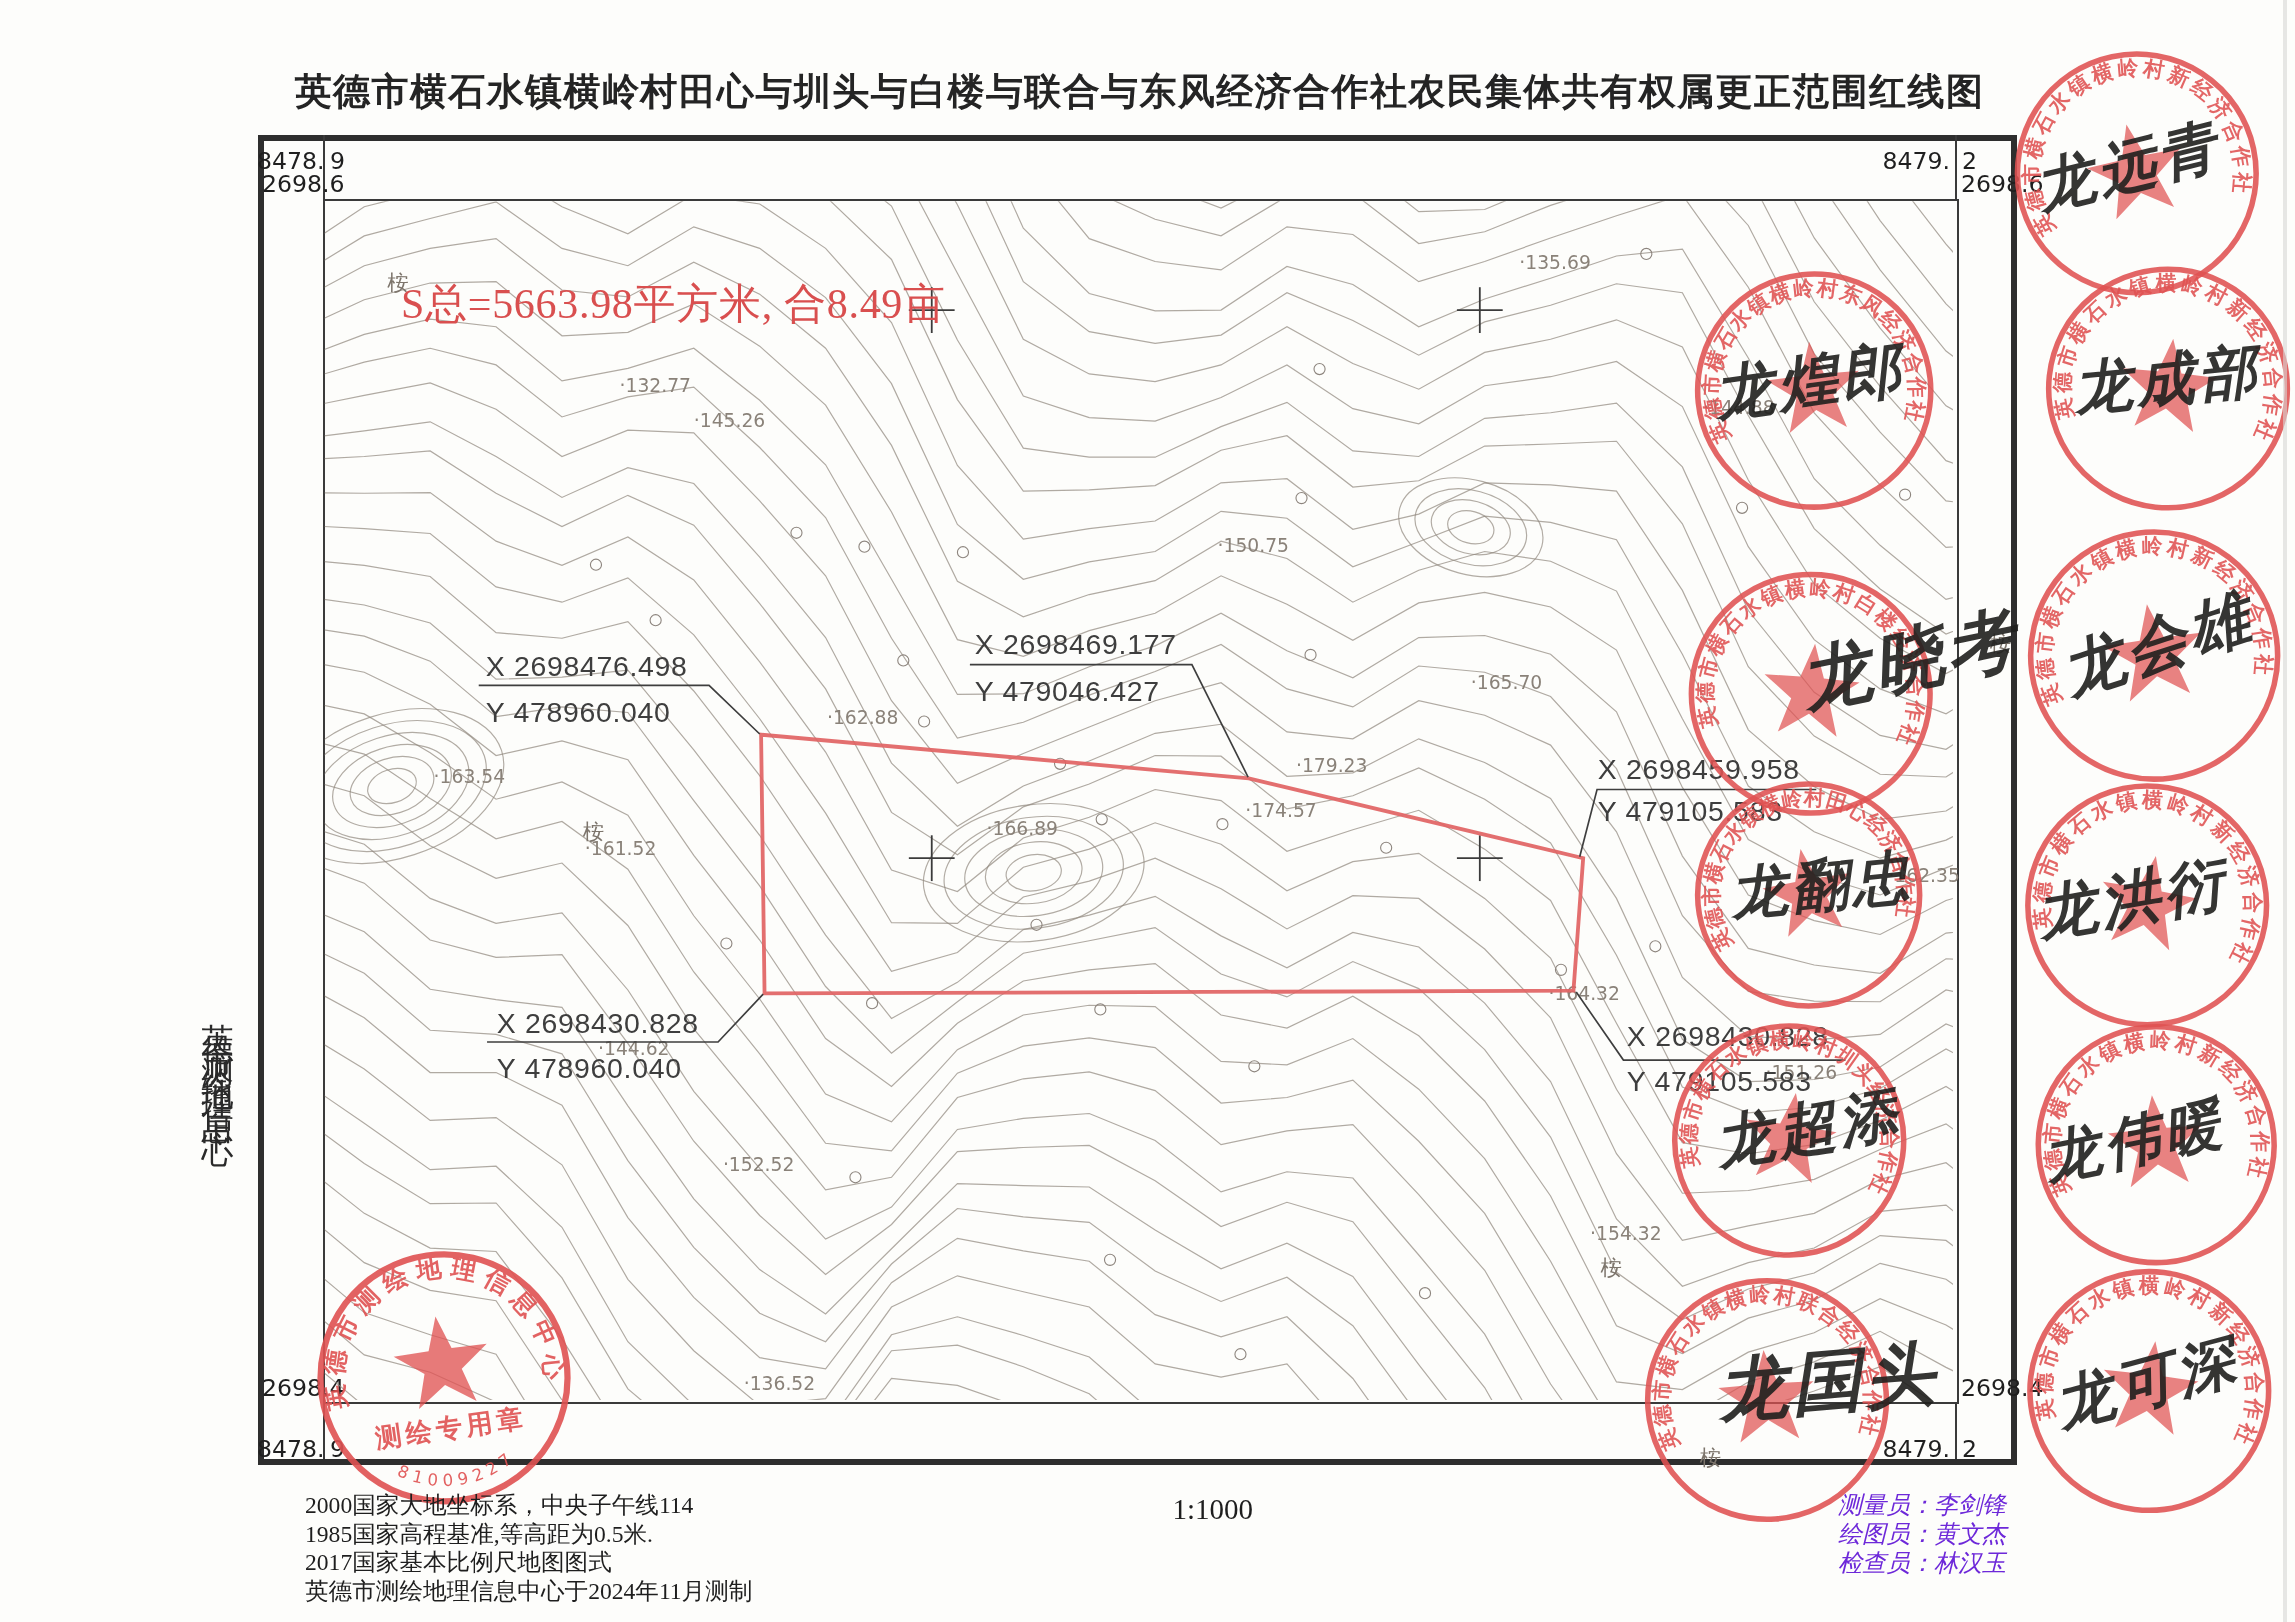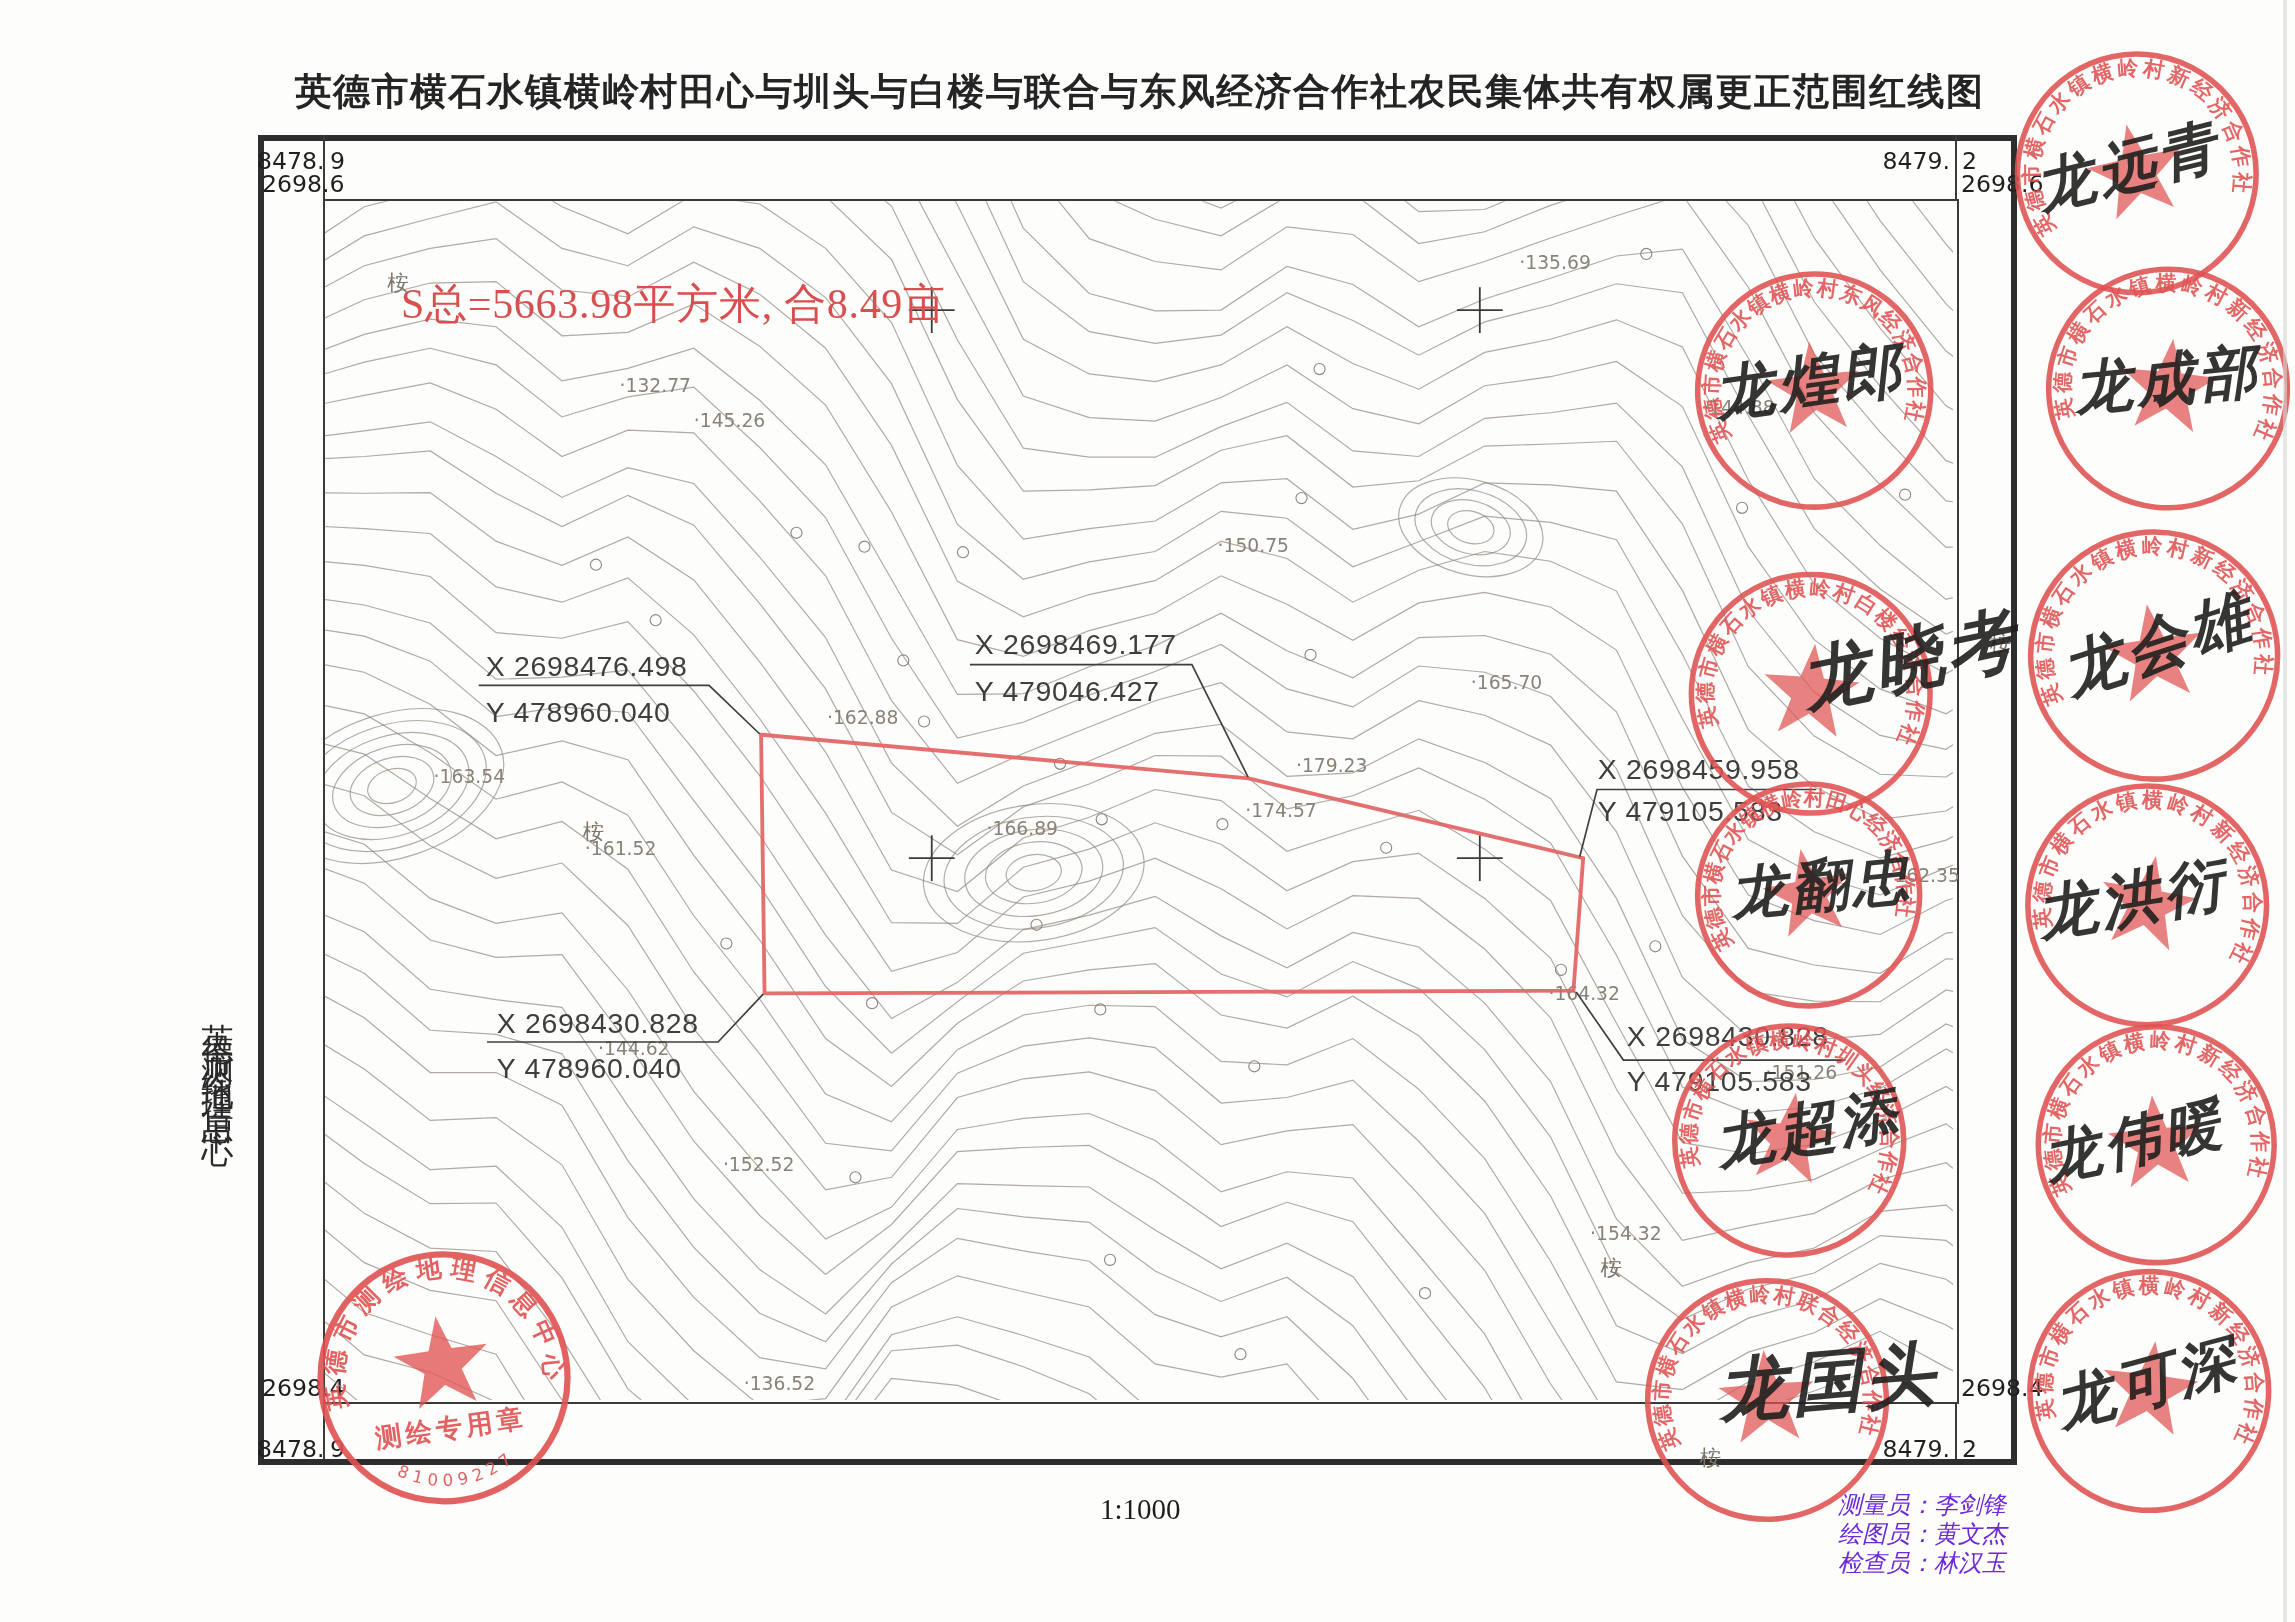--- a/index.html
+++ b/index.html
@@ -8,21 +8,21 @@
   .abs{position:absolute;}
   .title{top:67px;left:258px;width:1763px;text-align:center;font-size:37px;font-weight:bold;
          letter-spacing:1.4px;color:#242424;}
   .side-label{left:196px;top:998px;writing-mode:vertical-rl;font-size:32px;letter-spacing:11px;color:#2a2a2a;}
   .frame-outer{left:258px;top:135px;width:1747px;height:1318px;border:6.2px solid #2e2e2e;}
   .frame-inner{left:323px;top:199px;width:1632px;height:1201px;border:2.1px solid #3a3a3a;}
   .vseg{width:2.1px;background:#3a3a3a;}
   .corner{font-family:"DejaVu Sans",sans-serif;font-size:23.6px;color:#1f1f1f;white-space:nowrap;}
   .area-note{left:401px;top:276px;font-size:42px;font-weight:400;letter-spacing:0.7px;color:#d94f4f;white-space:nowrap;}
   .notes div{font-size:23.6px;line-height:28.5px;color:#1e1e1e;}
-  .scale{left:1100px;top:1493px;width:153px;text-align:left;font-size:29px;color:#1e1e1e;}
+  .scale{left:1100px;top:1493px;width:153px;text-align:right;font-size:29px;color:#1e1e1e;}
   .staff div{font-size:24px;line-height:29px;color:#6d28d9;font-style:italic;}
   .artifact{left:2283px;top:0;width:3.5px;height:1622px;background:#d7d7d5;opacity:.6;}
   svg{position:absolute;left:0;top:0;}
 </style>
 </head>
 <body>
 
 <div class="page">
 
   <div class="abs title">英德市横石水镇横岭村田心与圳头与白楼与联合与东风经济合作社农民集体共有权属更正范围红线图</div>
@@ -282,20 +282,26 @@
         <circle cx="640" cy="1986" r="178" fill="none" stroke="#e05252" stroke-width="9"></circle>
         <path d="M640.0 1896.8L656.7 1945.0L707.7 1946.0L667.1 1976.8L681.9 2025.6L640.0 1996.5L598.1 2025.6L612.9 1976.8L572.3 1946.0L623.3 1945.0Z" fill="#e05252" opacity="0.85"></path>
         <text font-size="36" fill="#e05252" font-weight="bold" font-family="&quot;Liberation Serif&quot;,serif"><textPath href="#spv" startOffset="50%" text-anchor="middle" textLength="506" lengthAdjust="spacing">英德市测绘地理信息中心</textPath></text>
         <text x="640" y="2072" font-size="38" fill="#e05252" font-weight="bold" text-anchor="middle" letter-spacing="6" font-family="&quot;Liberation Serif&quot;,serif">测绘专用章</text>
         <text font-size="24" fill="#e05252" letter-spacing="8" font-family="&quot;DejaVu Sans&quot;,sans-serif"><textPath href="#spd" startOffset="50%" text-anchor="middle">81009227</textPath></text>
       </g>
     </svg>
 
   <div class="abs area-note">S总=5663.98平方米, 合8.49亩</div>
 
+  <div class="abs notes" style="left:305px;top:1491px;">
+    <div>2000国家大地坐标系，中央子午线114</div>
+    <div>1985国家高程基准,等高距为0.5米.</div>
+    <div>2017国家基本比例尺地图图式</div>
+    <div>英德市测绘地理信息中心于2024年11月测制</div>
+  </div>
   <div class="abs scale">1:1000</div>
   <div class="abs staff" style="left:1838px;top:1491px;">
     <div>测量员：李剑锋</div>
     <div>绘图员：黄文杰</div>
     <div>检查员：林汉玉</div>
   </div>
 
   <div class="abs artifact"></div>
 </div>
 

